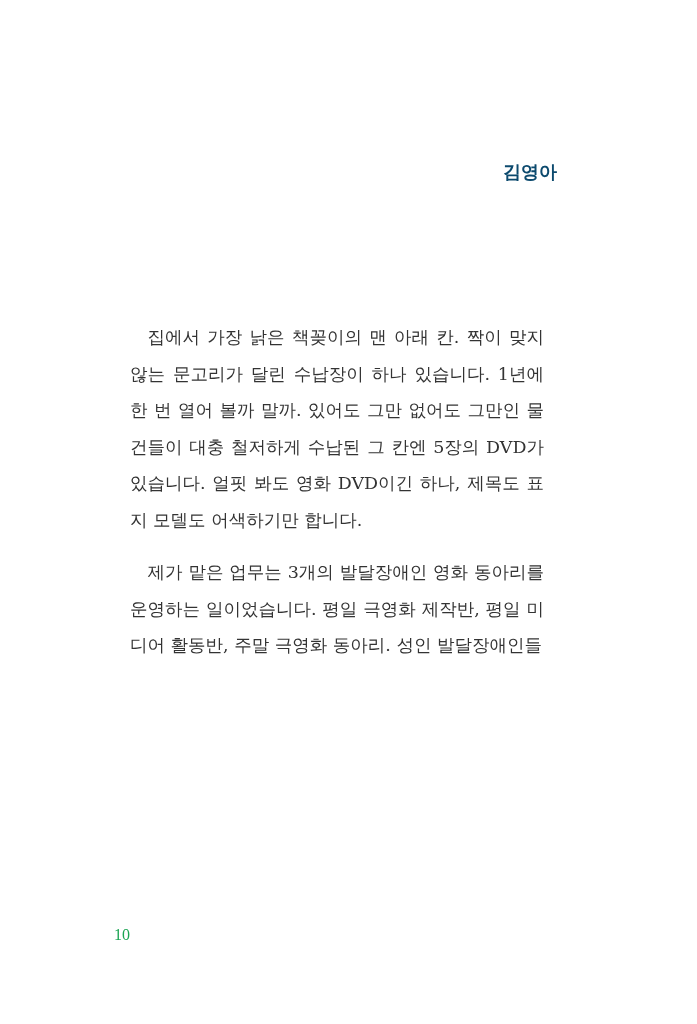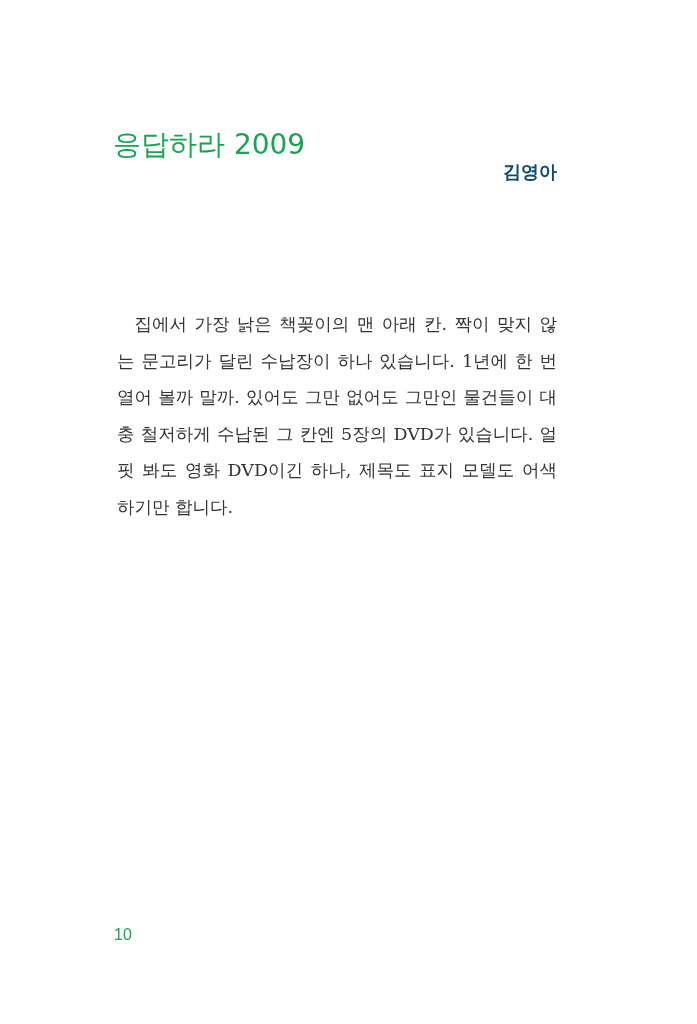--- a/index.html
+++ b/index.html
@@ -46,39 +46,39 @@
       left: 114px;
       top: 303px;
       width: 446px;
       font-family: "DejaVu Serif", serif;
       font-size: 17.5px;
       color: #333333;
       line-height: 36.5px;
       text-align: justify;
     }
     .body-text p {
-      margin: 3px;
+      margin: 16px;
       text-indent: 1em;
       text-align: justify;
       text-align-last: left;
     }
     .page-number {
       position: absolute;
       left: 114px;
       top: 926px;
-      font-family: Liberation Sans, sans-serif;
+      font-family: Liberation Serif, serif;
       font-size: 16px;
       color: #1aa452;
     }
   </style>
 </head>
 <body>
 
 <div class="page">
-  <div class="chapter-title">응답하라 2009</div>
   <div class="author">김영아</div>
 
   <div class="body-text">
     <p>집에서 가장 낡은 책꽂이의 맨 아래 칸. 짝이 맞지 않는 문고리가 달린 수납장이 하나 있습니다. 1년에 한 번 열어 볼까 말까. 있어도 그만 없어도 그만인 물건들이 대충 철저하게 수납된 그 칸엔 5장의 DVD가 있습니다. 얼핏 봐도 영화 DVD이긴 하나, 제목도 표지 모델도 어색하기만 합니다.</p>
+    <p>제가 맡은 업무는 3개의 발달장애인 영화 동아리를 운영하는 일이었습니다. 평일 극영화 제작반, 평일 미디어 활동반, 주말 극영화 동아리. 성인 발달장애인들</p>
   </div>
 
   <div class="page-number">10</div>
 </div>
 
 </body></html>

